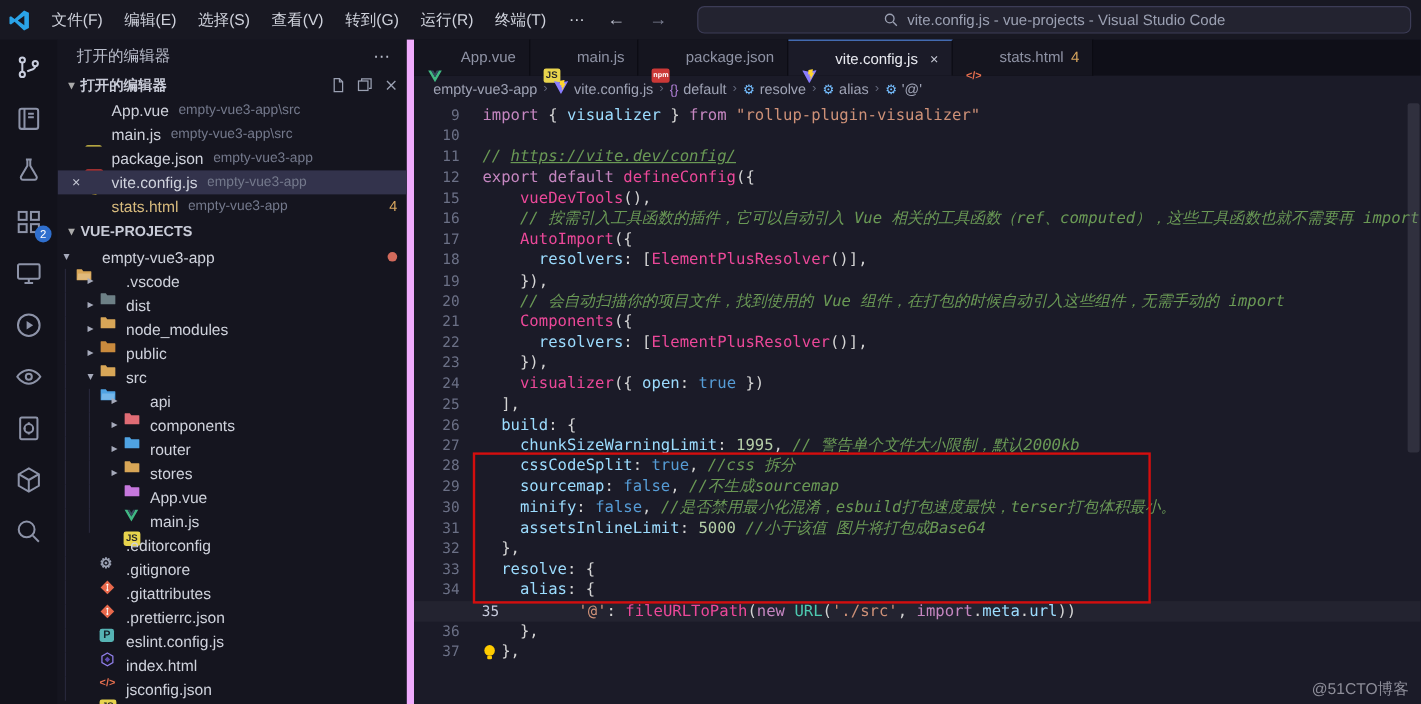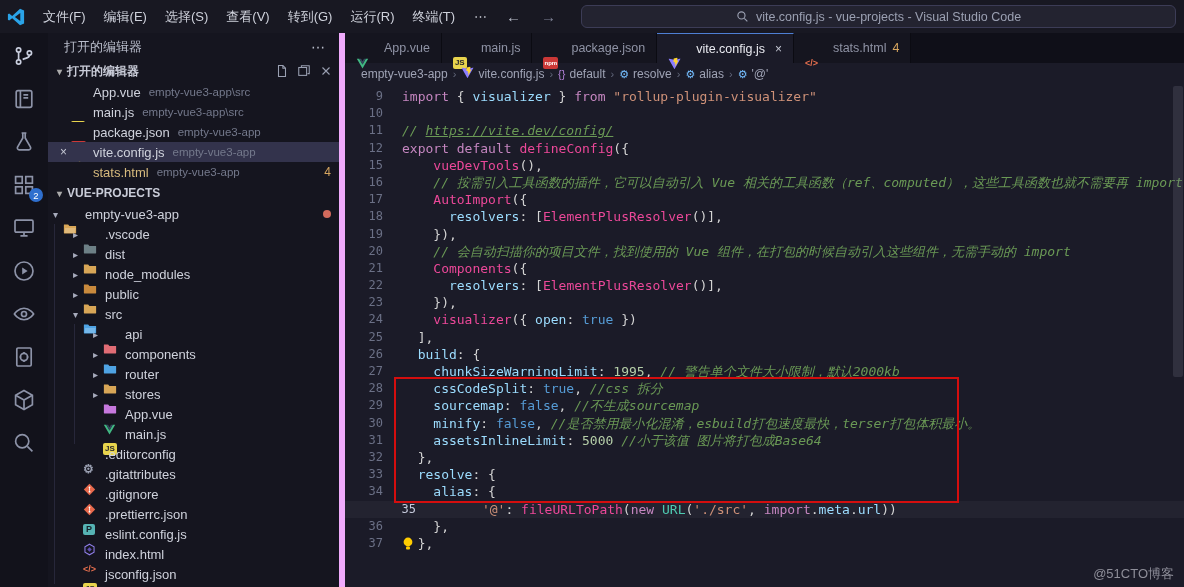--- a/index.html
+++ b/index.html
@@ -426,34 +426,34 @@
           <span class="indent"></span>
           <span class="chev"></span>
           <span class="ficon">
             <svg viewBox="0 0 16 16" width="13" height="13">
               <path d="M8 1 15 8 8 15 1 8z" fill="#e8694c"></path>
               <circle cx="8" cy="5.3" r="1.1" fill="#fff"></circle>
               <circle cx="8" cy="10.7" r="1.1" fill="#fff"></circle>
               <path d="M8 6.2v3.4" stroke="#fff"></path>
             </svg>
           </span>
-          <span>.gitattributes</span>
+          <span>.gitignore</span>
         </div>
         <div class="tree-row">
           <span class="indent"></span>
           <span class="chev"></span>
           <span class="ficon">
             <svg viewBox="0 0 16 16" width="13" height="13">
               <path d="M8 1 15 8 8 15 1 8z" fill="#e8694c"></path>
               <circle cx="8" cy="5.3" r="1.1" fill="#fff"></circle>
               <circle cx="8" cy="10.7" r="1.1" fill="#fff"></circle>
               <path d="M8 6.2v3.4" stroke="#fff"></path>
             </svg>
           </span>
-          <span>.gitignore</span>
+          <span>.gitattributes</span>
         </div>
         <div class="tree-row">
           <span class="indent"></span>
           <span class="chev"></span>
           <span class="ficon">
             <span class="fi fi-prettier">P</span>
           </span>
           <span>.prettierrc.json</span>
         </div>
         <div class="tree-row">

